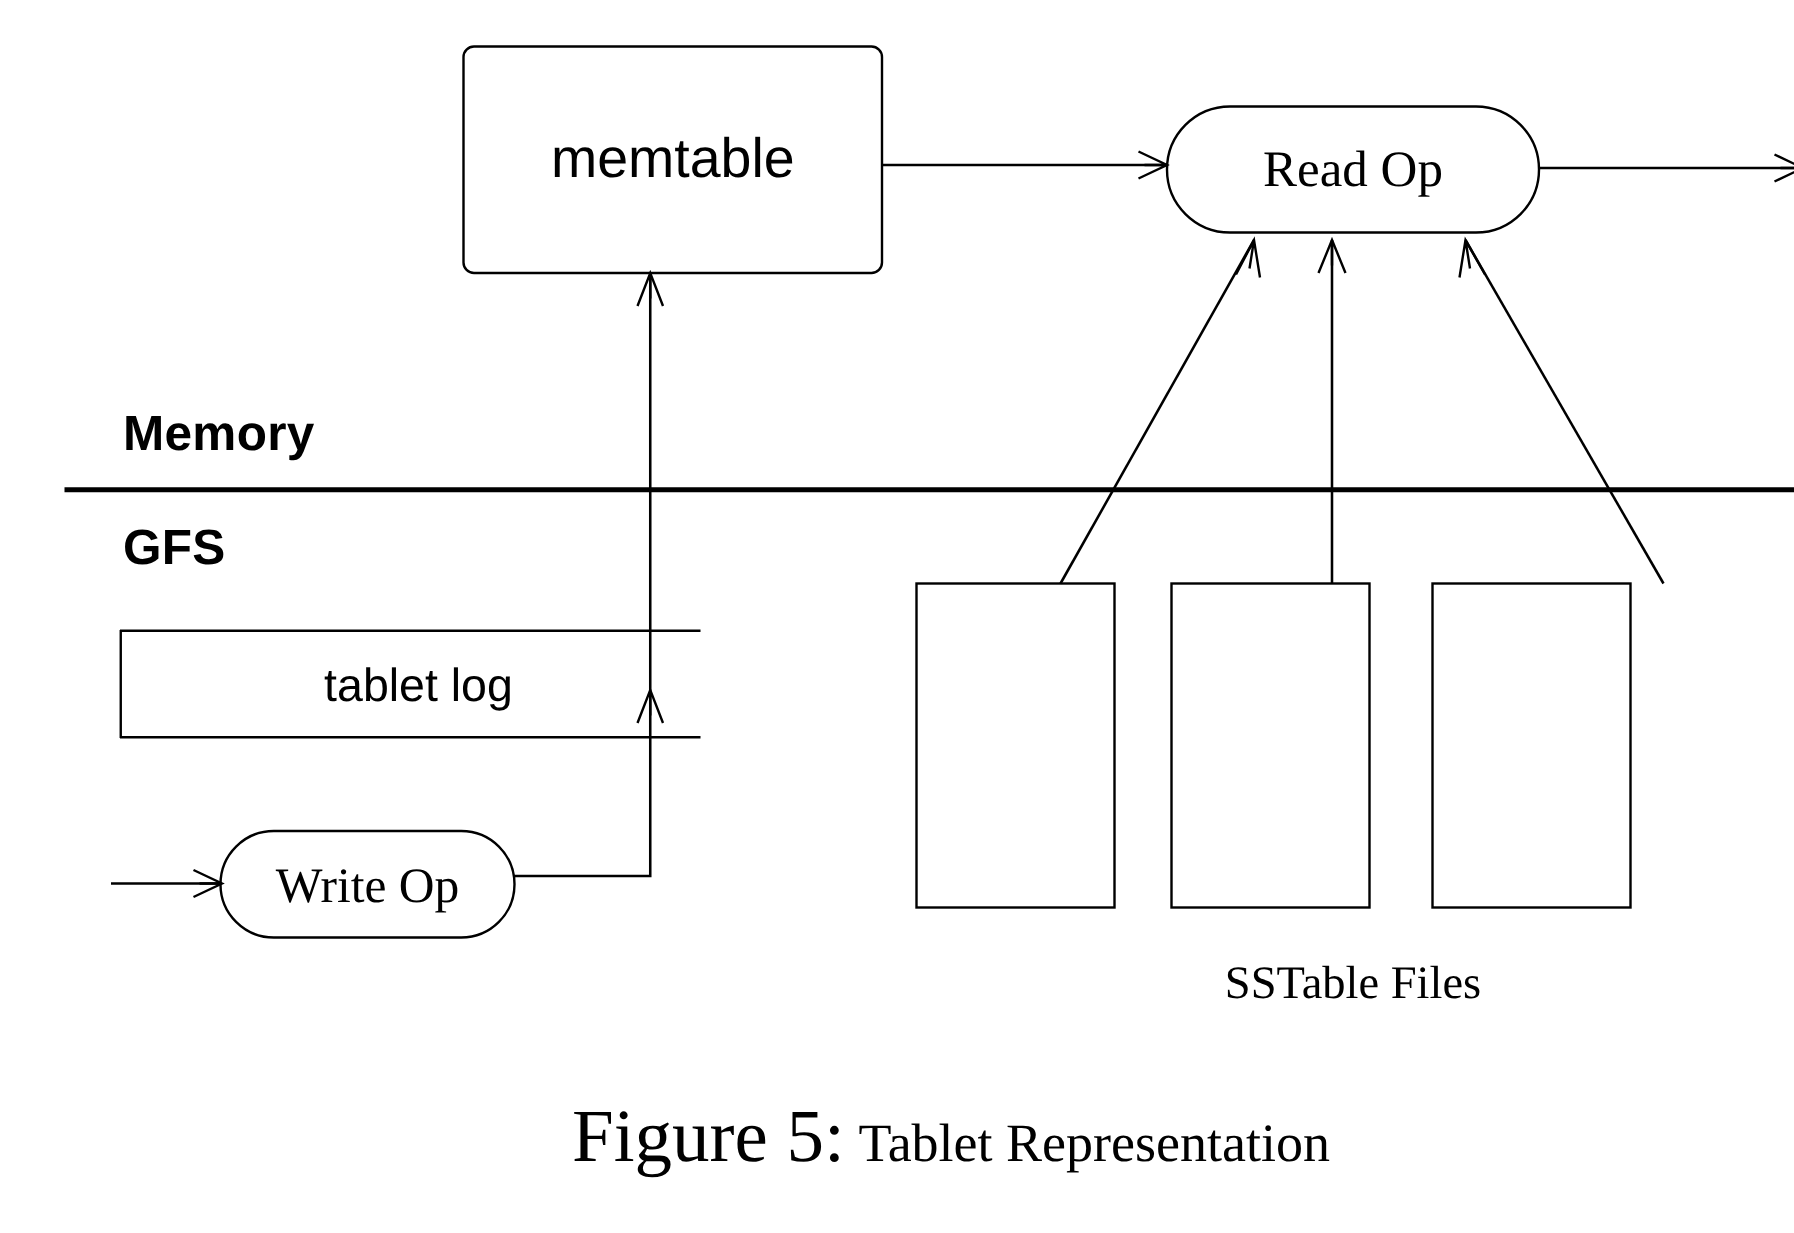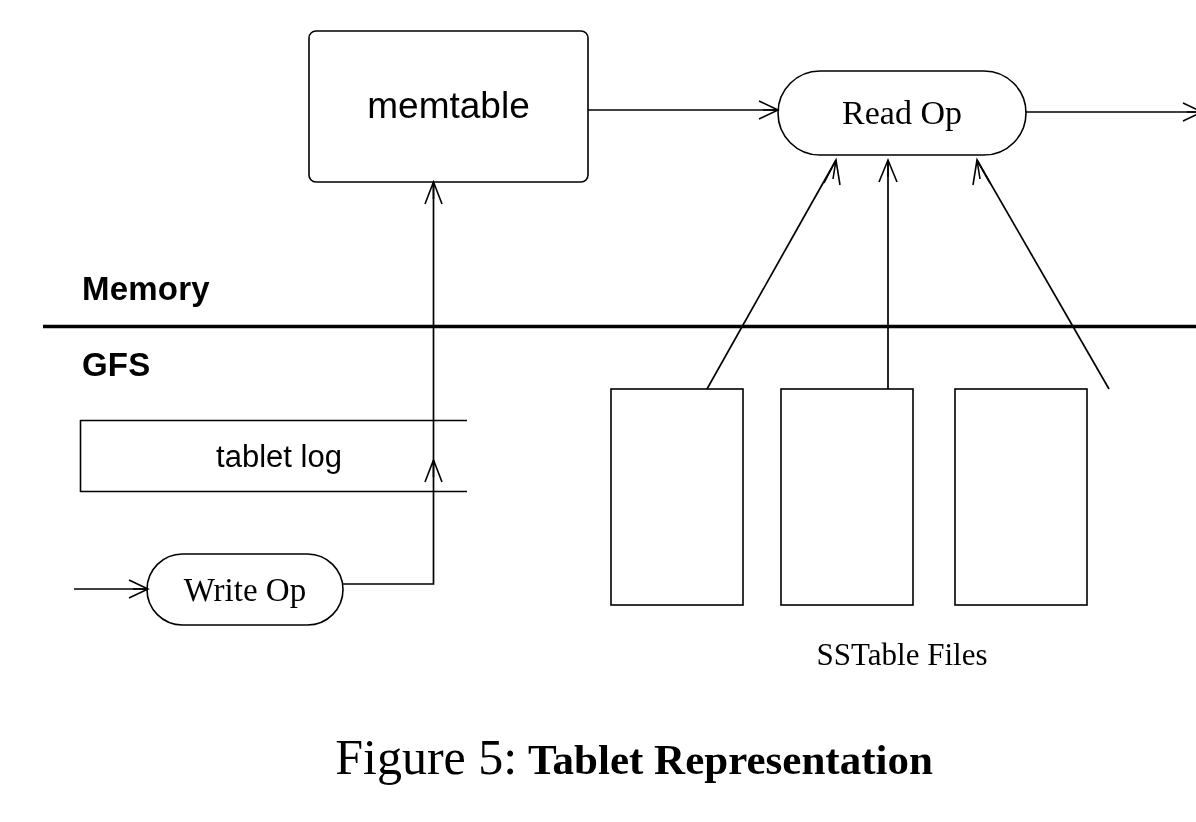--- a/index.html
+++ b/index.html
@@ -80,21 +80,21 @@
     position: absolute;
     left: 0;
     top: 728px;
     width: 1196px;
     text-align: center;
     font-family: "Liberation Serif", serif;
     color: #000000;
     white-space: nowrap;
   }
   .caption-label { font-size: 50px; }
-  .caption-text  { font-size: 43px; font-weight: bold; }
+  .caption-text  { font-size: 36px; }
 </style>
 </head>
 <body>
 
 <div id="figure-root">
 
   <svg id="diagram-svg" viewBox="0 0 1196 822">
 
     <line class="divider-line" x1="7" y1="326.5" x2="1196" y2="326.5"></line>
 

